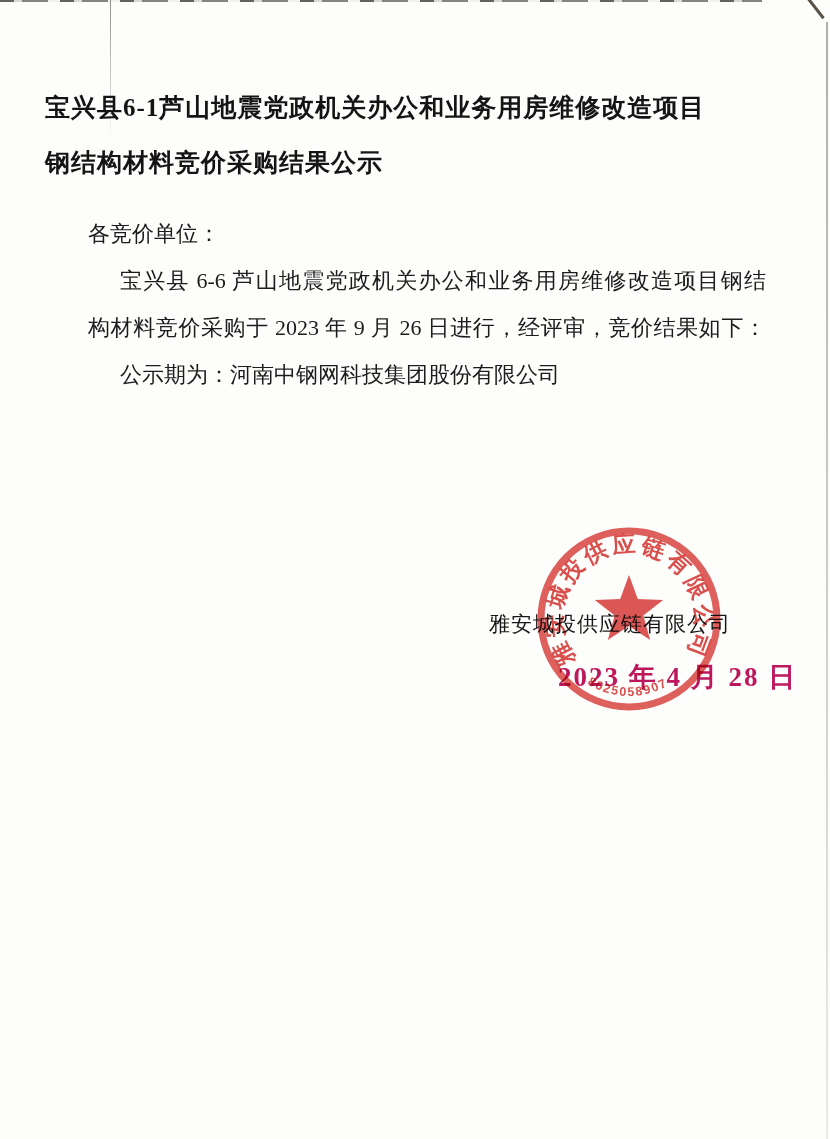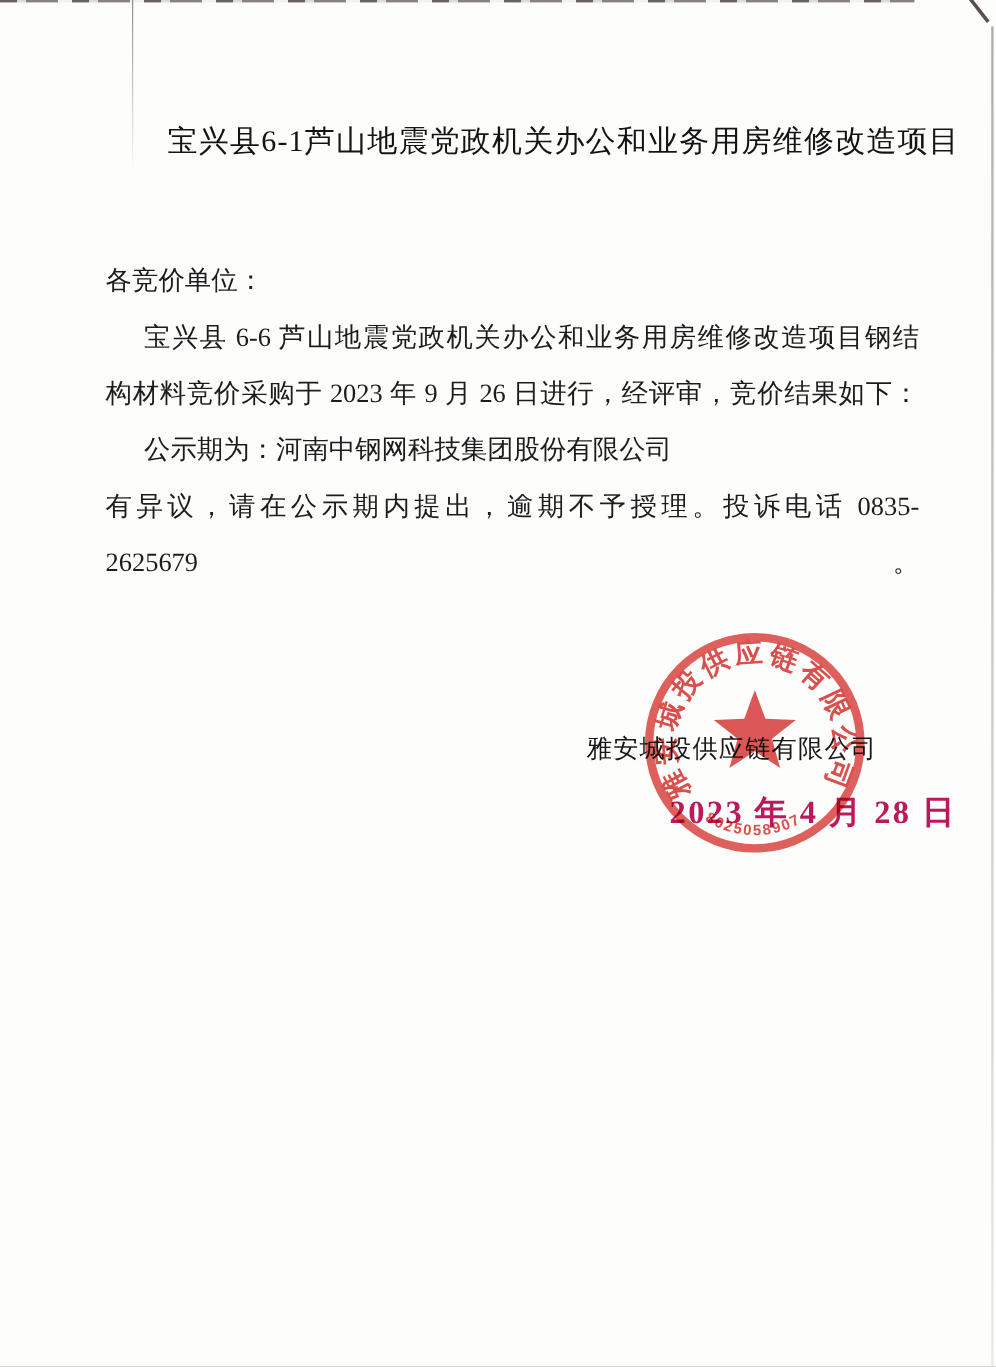--- a/index.html
+++ b/index.html
@@ -31,23 +31,23 @@
     position: absolute; right: 2px; top: 22px; width: 2px; height: 1117px;
     background: linear-gradient(rgba(110,110,110,0.55), rgba(190,190,190,0.30));
   }
   .corner-mark {
     position: absolute; left: 814px; top: -5px; width: 3px; height: 26px;
     background: #5a5149; transform: rotate(-38deg);
   }
 
   
   .doc-title {
-    position: absolute; top: 91px; left: 45px; right: 30px;
-    text-align: right;
-    font-weight: normal;
+    position: absolute; top: 80px; left: 45px; right: 30px;
+    text-align: left;
+    font-weight: bold;
     font-size: 25px;
     line-height: 55px;
     letter-spacing: 1px;
     color: #141414;
   }
 
   
   .body-block {
     position: absolute; top: 210px; left: 88px; width: 678px;
     font-size: 22px; line-height: 47px;
@@ -77,28 +77,28 @@
 
 <div class="page">
 
   <div class="top-edge"></div>
   <div class="fold-line"></div>
   <div class="right-edge"></div>
   <div class="corner-mark"></div>
 
   <div class="doc-title">
     <div>宝兴县6-1芦山地震党政机关办公和业务用房维修改造项目</div>
+    <div>钢结构材料竞价采购结果公示</div>
   </div>
 
   <div class="body-block">
     <div class="body-line">各竞价单位：</div>
     <div class="body-line indent spread">宝兴县 6-6 芦山地震党政机关办公和业务用房维修改造项目钢结</div>
     <div class="body-line spread">构材料竞价采购于 2023 年 9 月 26 日进行，经评审，竞价结果如下：</div>
     <div class="body-line indent">公示期为：河南中钢网科技集团股份有限公司</div>
-    <div class="body-line spread">有异议，请在公示期内提出，逾期不予授理。投诉电话 0835-2625679。</div>
   </div>
 
   <div class="signature">雅安城投供应链有限公司</div>
   <div class="sign-date">2023 年 4 月 28 日</div>
 
   <div class="seal-wrap">
     <svg viewBox="0 0 200 200" width="200" height="200">
       <defs>
         <path id="arcTop" d="M 47.2 141.3 A 67 67 0 1 1 152.8 141.3" fill="none"></path>
         <path id="arcBottom" d="M 58.1 164.6 A 77 77 0 0 0 141.9 164.6" fill="none"></path>

